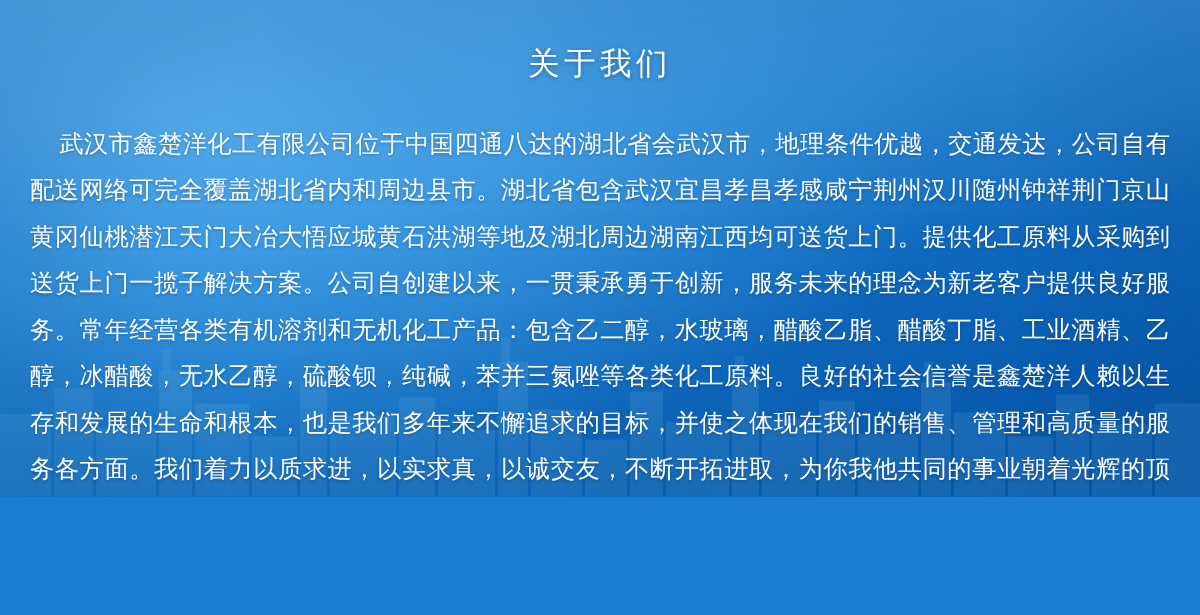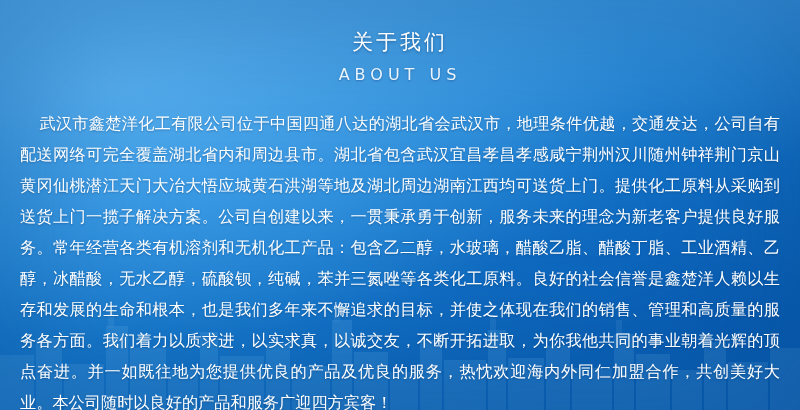--- a/index.html
+++ b/index.html
@@ -10,21 +10,21 @@
     width: 800px;
     height: 410px;
     overflow: hidden;
     font-family: "DejaVu Sans", "Liberation Sans", sans-serif;
     background: #1a7fd4;
   }
 
   .page {
     position: relative;
     width: 800px;
-    height: 410px;
+    height: 331px;
     overflow: hidden;
     background:
       radial-gradient(ellipse 900px 420px at 14% 22%, rgba(120,200,255,0.55) 0%, rgba(120,200,255,0.0) 60%),
       radial-gradient(ellipse 700px 360px at 88% 78%, rgba(0,80,170,0.45) 0%, rgba(0,80,170,0.0) 62%),
       linear-gradient(160deg, #2a96e2 0%, #1f86d8 35%, #1372c6 65%, #0d63b4 100%);
   }
 
   
   .skyline {
     position: absolute;
@@ -129,18 +129,17 @@
       <rect x="616" y="60" width="6" height="16"></rect>
     </g>
   </svg>
 
   <div class="vignette"></div>
 
   <div class="content">
 
     <h1 class="title-cn">关于我们</h1>
 
-    <div class="title-en">ABOUT US</div>
 
     <p class="body-text">武汉市鑫楚洋化工有限公司位于中国四通八达的湖北省会武汉市，地理条件优越，交通发达，公司自有配送网络可完全覆盖湖北省内和周边县市。湖北省包含武汉宜昌孝昌孝感咸宁荆州汉川随州钟祥荆门京山黄冈仙桃潜江天门大冶大悟应城黄石洪湖等地及湖北周边湖南江西均可送货上门。提供化工原料从采购到送货上门一揽子解决方案。公司自创建以来，一贯秉承勇于创新，服务未来的理念为新老客户提供良好服务。常年经营各类有机溶剂和无机化工产品：包含乙二醇，水玻璃，醋酸乙脂、醋酸丁脂、工业酒精、乙醇，冰醋酸，无水乙醇，硫酸钡，纯碱，苯并三氮唑等各类化工原料。良好的社会信誉是鑫楚洋人赖以生存和发展的生命和根本，也是我们多年来不懈追求的目标，并使之体现在我们的销售、管理和高质量的服务各方面。我们着力以质求进，以实求真，以诚交友，不断开拓进取，为你我他共同的事业朝着光辉的顶点奋进。并一如既往地为您提供优良的产品及优良的服务，热忱欢迎海内外同仁加盟合作，共创美好大业。本公司随时以良好的产品和服务广迎四方宾客！</p>
 
   </div>
 </div>
 
 </body></html>

